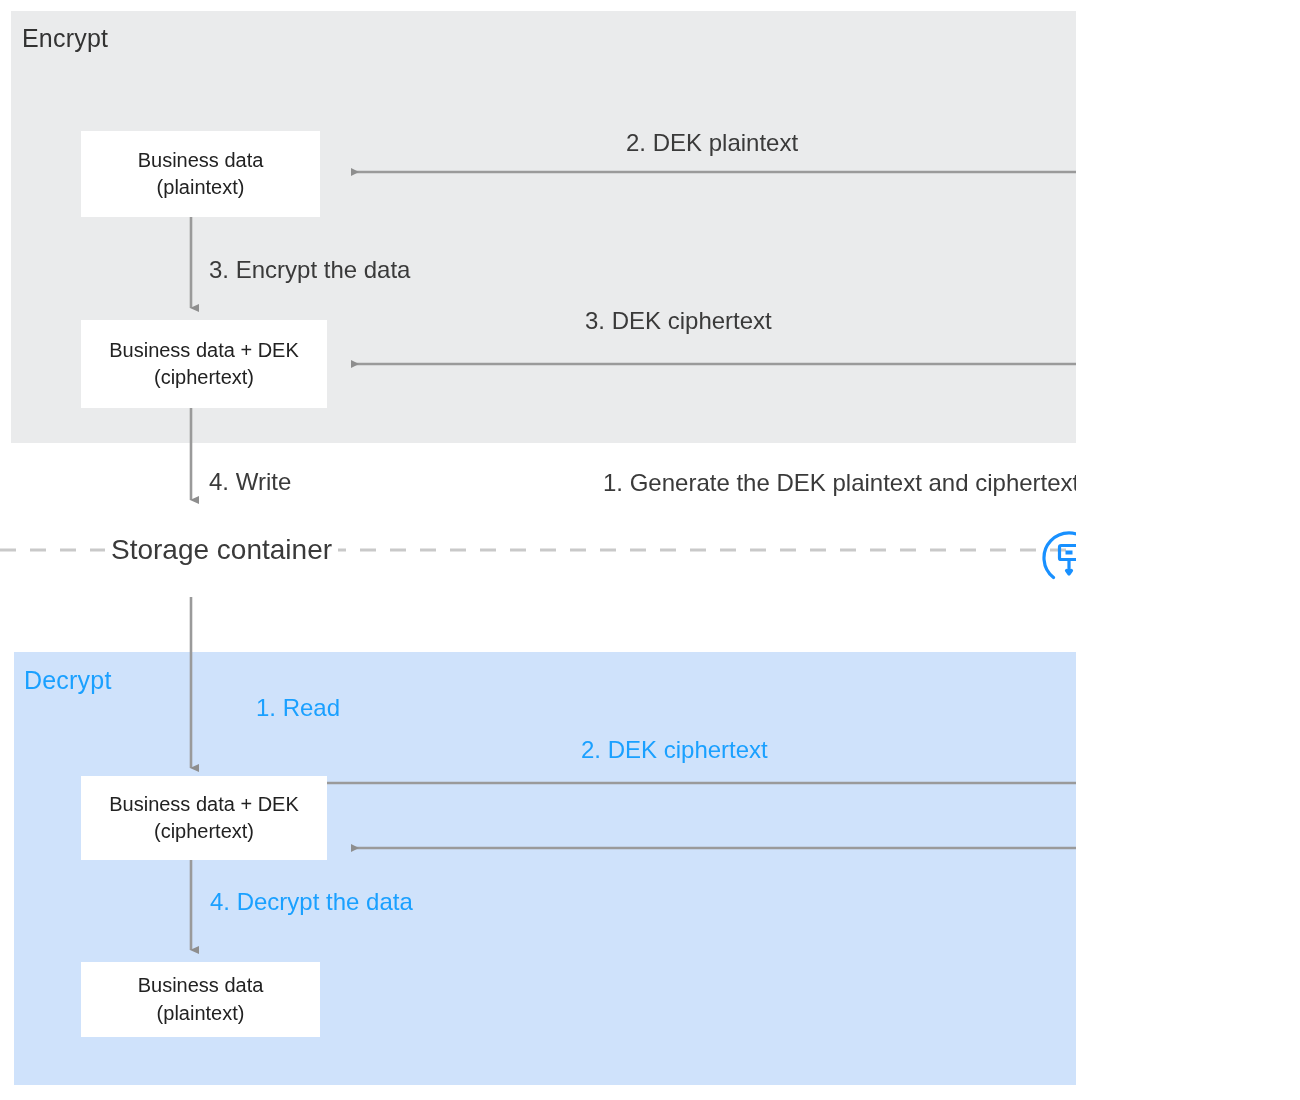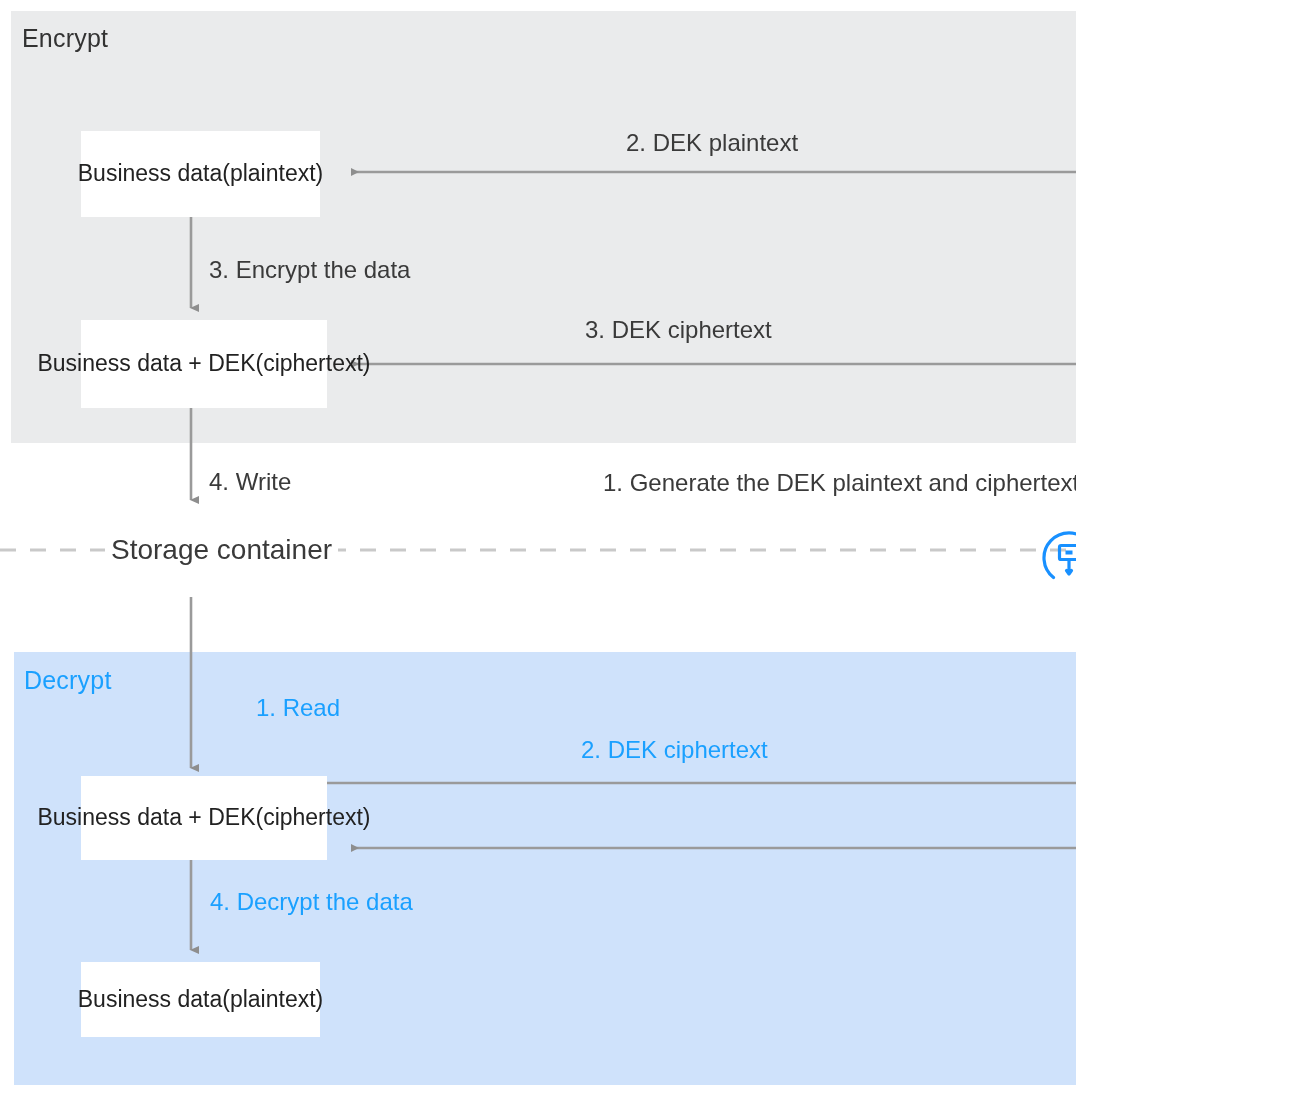--- a/index.html
+++ b/index.html
@@ -56,46 +56,46 @@
   .panel-title-decrypt {
     left: 24px;
     top: 666px;
     color: #1aa0ff;
   }
   .node-box {
     position: absolute;
     background: #ffffff;
     box-sizing: border-box;
     display: flex;
-    flex-direction: row;
+    flex-direction: column;
     align-items: center;
     justify-content: center;
     color: #222222;
-    font-size: 23px;
+    font-size: 20px;
     line-height: 1.36;
   }
   .node-box .ln {
     white-space: nowrap;
   }
   .box-plain-top   { left: 81px;  top: 131px; width: 239px; height: 86px; }
   .box-cipher-top  { left: 81px;  top: 320px; width: 246px; height: 88px; }
   .box-cipher-bot  { left: 81px;  top: 776px; width: 246px; height: 84px; }
   .box-plain-bot   { left: 81px;  top: 962px; width: 239px; height: 75px; }
 
   .edge-label {
     position: absolute;
     font-size: 24px;
     white-space: nowrap;
     color: #3a3a3a;
   }
   .edge-label.blue { color: #1aa0ff; }
 
   .lbl-dek-plain      { left: 589px; top: 129px; margin-left: 37px; }
   .lbl-encrypt-data   { left: 209px; top: 256px; }
-  .lbl-dek-cipher-top { left: 585px; top: 316px; }
+  .lbl-dek-cipher-top { left: 585px; top: 307px; }
   .lbl-write          { left: 209px; top: 468px; }
   .lbl-generate       { left: 603px; top: 469px; }
   .lbl-storage {
     position: absolute;
     left: 105px;
     top: 534px;
     font-size: 28px;
     color: #3a3a3a;
     background: #ffffff;
     padding: 0 6px;

